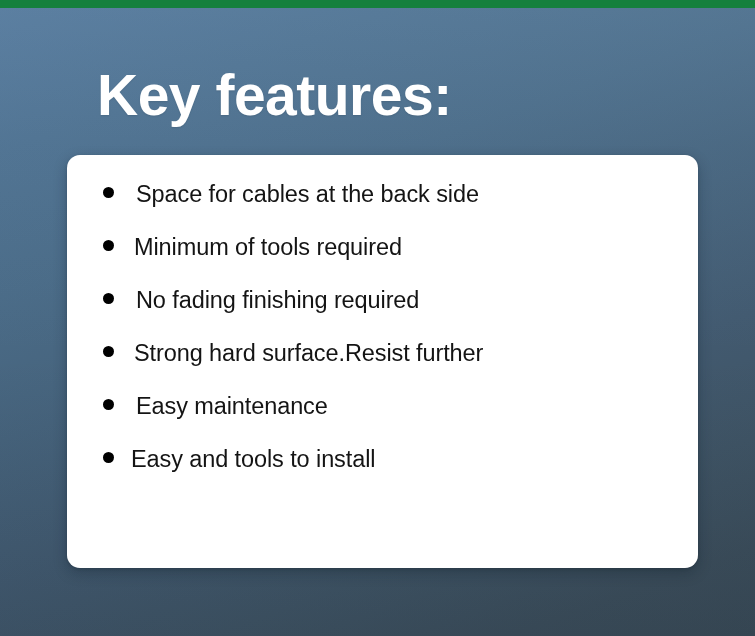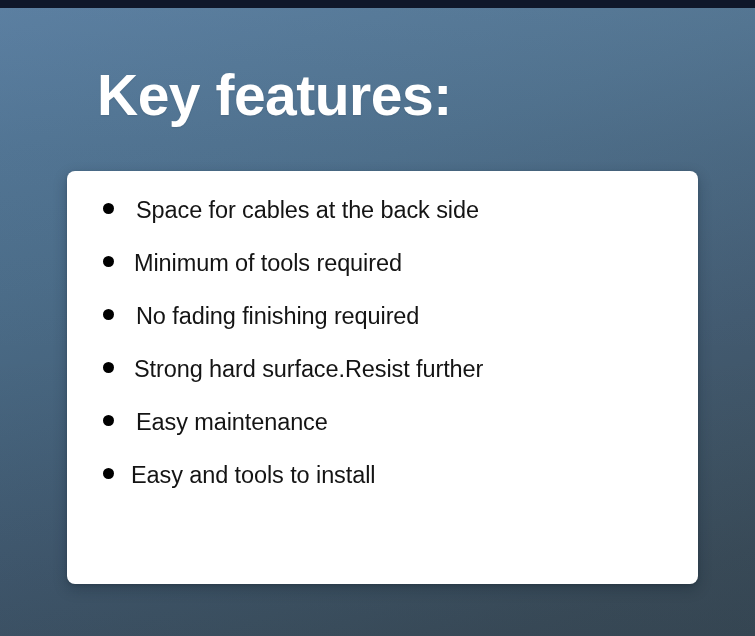--- a/index.html
+++ b/index.html
@@ -14,21 +14,21 @@
     background: #ffffff;
     font-family: "Liberation Sans", "DejaVu Sans", sans-serif;
   }
 
   
   .slide {
     position: relative;
     width: 755px;
     height: 636px;
     box-sizing: border-box;
-    background: #0f172a;
+    background: #15803d;
     overflow: hidden;
   }
 
   
   .slide-bg {
     position: absolute;
     left: 0;
     top: 8px;
     width: 755px;
     height: 628px;
@@ -74,25 +74,24 @@
 
   
   .card {
     position: absolute;
     left: 67px;
     top: 155px;
     width: 631px;
     height: 413px;
     box-sizing: border-box;
     background: #ffffff;
-    border-radius: 8px;
+    border-radius: 13px;
     box-shadow:
       0 5px 14px rgba(12, 24, 36, 0.28),
       0 1px 3px rgba(12, 24, 36, 0.18);
-    margin-top: 16px;
   }
 
   .feature-list {
     list-style: none;
     margin: 0;
     padding: 25px 0 0 0;
   }
 
   .feature-item {
     display: flex;

